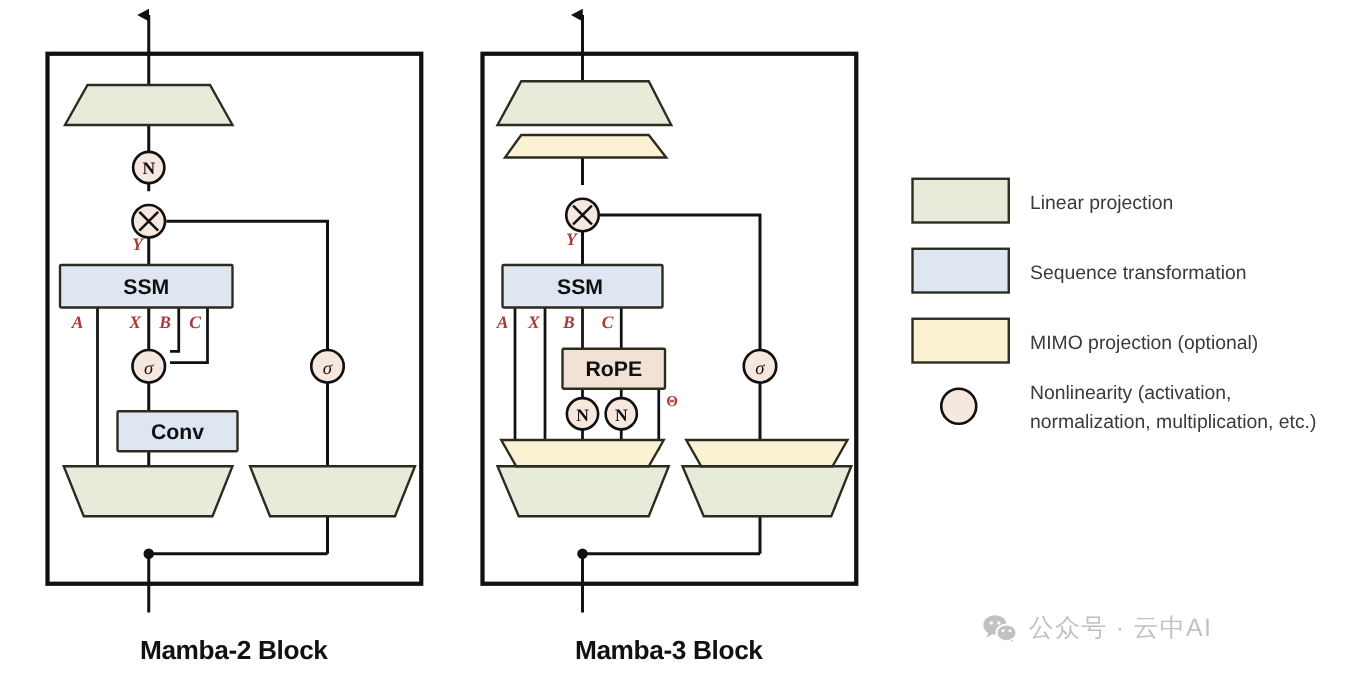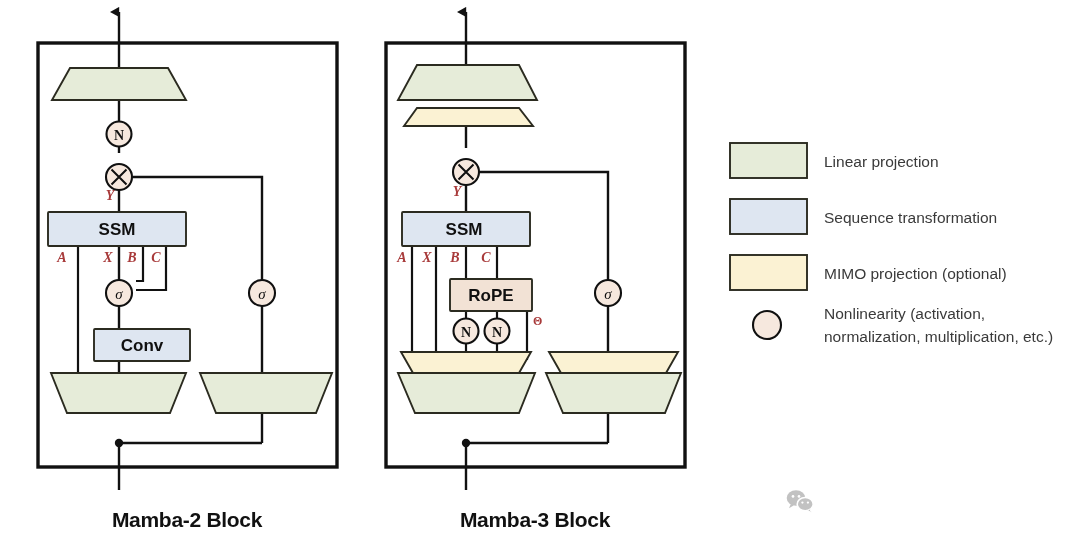--- a/index.html
+++ b/index.html
@@ -259,13 +259,14 @@
   <svg width="28" height="24" viewBox="0 0 28 24">
     <ellipse cx="10" cy="9" rx="9.3" ry="7.8" fill="#c2c2c2"></ellipse>
     <path d="M5,14.5 L3,19.2 L7.6,16.6 Z" fill="#c2c2c2"></path>
     <ellipse cx="19.2" cy="15.2" rx="8" ry="6.7" fill="#c2c2c2" stroke="#ffffff" stroke-width="1.6"></ellipse>
     <path d="M23.8,20.1 L25.6,23.6 L21.6,21.6 Z" fill="#c2c2c2" stroke="#ffffff" stroke-width="0.9"></path>
     <circle cx="7" cy="7.4" r="1.35" fill="#ffffff"></circle>
     <circle cx="13" cy="7.4" r="1.35" fill="#ffffff"></circle>
     <circle cx="16.4" cy="13.6" r="1.15" fill="#ffffff"></circle>
     <circle cx="21.9" cy="13.6" r="1.15" fill="#ffffff"></circle>
   </svg>
+  <span class="wm-text">公众号 · 云中AI</span>
 </div>
 
 </body></html>

